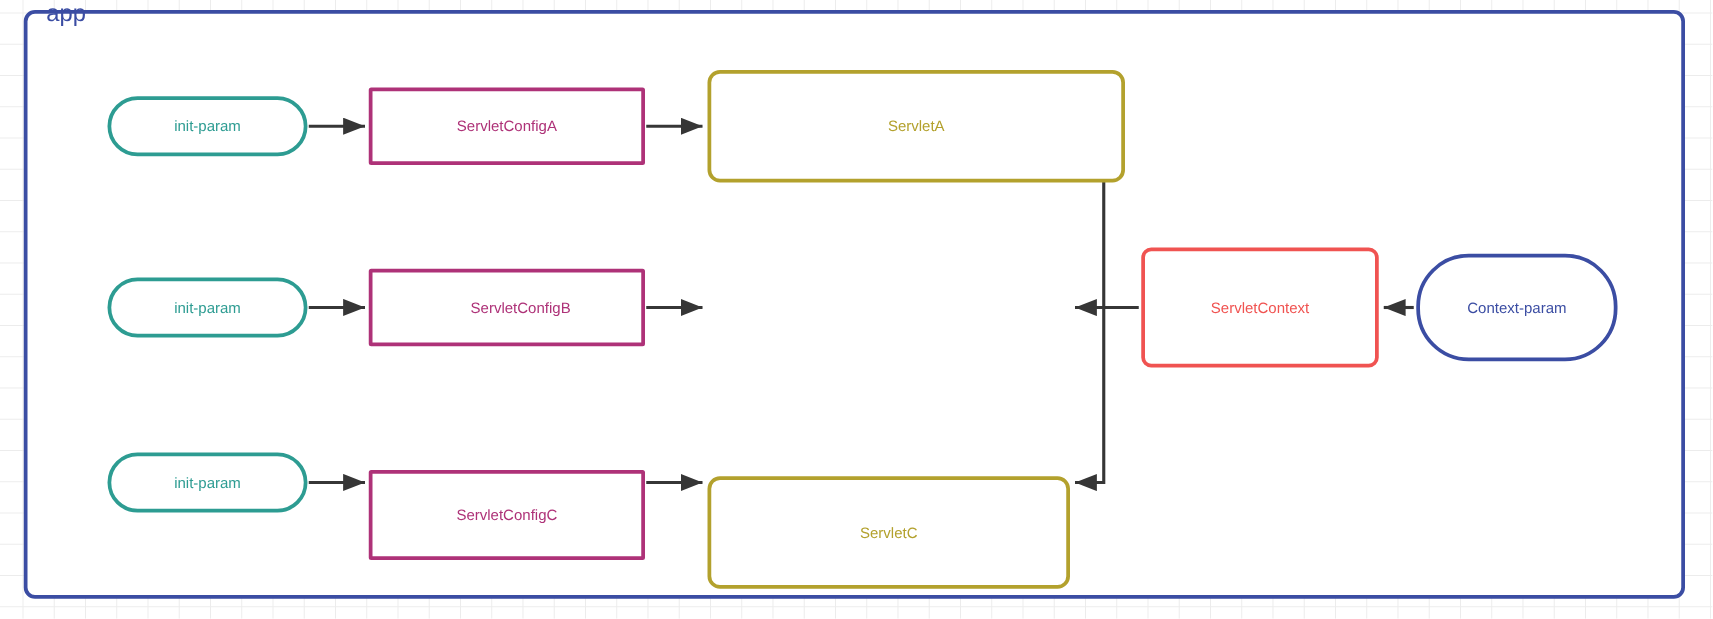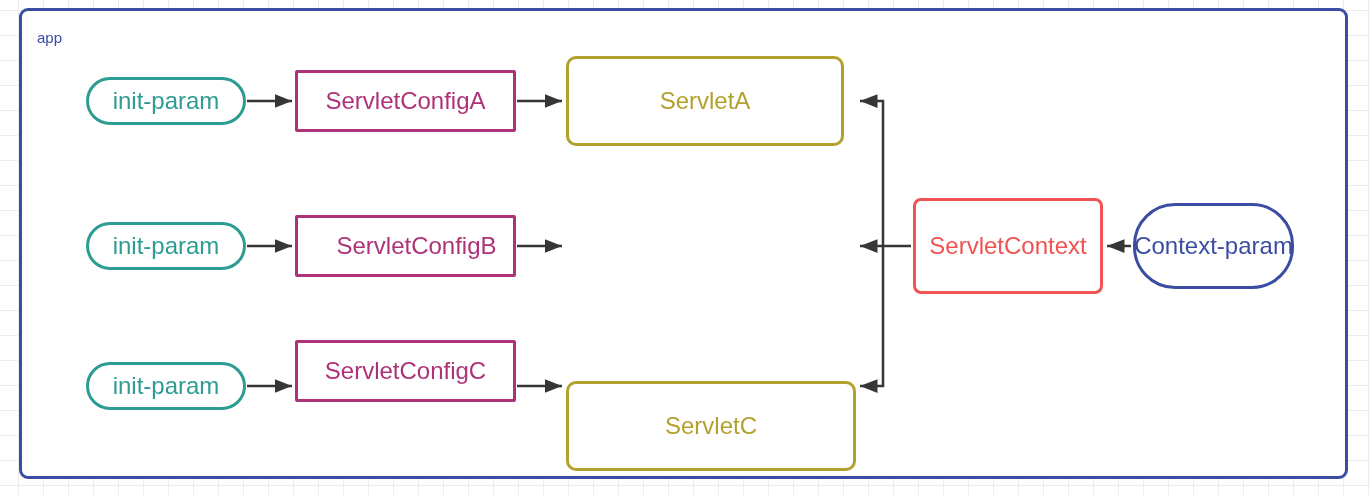--- a/index.html
+++ b/index.html
@@ -20,36 +20,36 @@
     position: absolute;
     left: 19px; top: 8px;
     width: 1329px; height: 471px;
     box-sizing: border-box;
     background: #ffffff;
     border: 3px solid var(--container-blue);
     border-radius: 9px;
   }
   .app-label {
     position: absolute;
-    left: 37px; top: 29px;
-    font-size: 15px;
+    left: 37px; top: 1px;
+    font-size: 19px;
     color: var(--container-blue);
   }
   .edges { position: absolute; left: 0; top: 0; }
   .edges path { stroke: var(--arrow); stroke-width: 2.5; fill: none; }
   .edges marker path { fill: var(--arrow); stroke: none; }
   .node {
     position: absolute;
     box-sizing: border-box;
     display: flex;
     align-items: center;
     justify-content: center;
     text-align: center;
     background: #ffffff;
-    font-size: 24px;
+    font-size: 12px;
     line-height: 24px;
   }
   .teal    { border: 3px solid var(--teal);    color: var(--teal);    border-radius: 24px; }
   .magenta { border: 3px solid var(--magenta); color: var(--magenta); border-radius: 2px;  }
   .olive   { border: 3px solid var(--olive);   color: var(--olive);   border-radius: 10px; }
   .red     { border: 3px solid var(--red);     color: var(--red);     border-radius: 8px;  }
   .blue    { border: 3px solid var(--container-blue); color: var(--container-blue); border-radius: 42px; }
   .two-line { flex-direction: row; }
 </style>
 </head>
@@ -73,27 +73,27 @@
     <path d="M247,386 H292" marker-end="url(#arrowhead)"></path>
     <path d="M517,386 H562" marker-end="url(#arrowhead)"></path>
     <path d="M911,246 H860" marker-end="url(#arrowhead)"></path>
     <path d="M883,246 V101 H860" marker-end="url(#arrowhead)"></path>
     <path d="M883,246 V386 H860" marker-end="url(#arrowhead)"></path>
     <path d="M1131,246 H1107" marker-end="url(#arrowhead)"></path>
   </svg>
 
   <div class="node teal" style="left:86px; top:77px; width:160px; height:48px;">init-param</div>
   <div class="node magenta" style="left:295px; top:70px; width:221px; height:62px;">ServletConfigA</div>
-  <div class="node olive" style="left:566px; top:56px; width:278px; height:90px;text-align:right;">ServletA</div>
+  <div class="node olive" style="left:566px; top:56px; width:334px; height:90px;text-align:right;">ServletA</div>
 
   <div class="node teal" style="left:86px; top:222px; width:160px; height:48px;">init-param</div>
   <div class="node magenta" style="left:295px; top:215px; width:221px; height:62px;padding-left:22px;">ServletConfigB</div>
 
   <div class="node teal" style="left:86px; top:362px; width:160px; height:48px;">init-param</div>
-  <div class="node magenta" style="left:295px; top:340px; width:221px; height:62px;">ServletConfigC</div>
+  <div class="node magenta" style="left:295px; top:376px; width:221px; height:72px;">ServletConfigC</div>
   <div class="node olive" style="left:566px; top:341px; width:290px; height:90px;margin-top:40px;">ServletC</div>
 
   <div class="node red" style="left:913px; top:198px; width:190px; height:96px;">ServletContext</div>
 
   <div class="node blue two-line" style="left:1133px; top:203px; width:161px; height:86px;">
     <span>Context-</span>
     <span>param</span>
   </div>
 
 </div>

